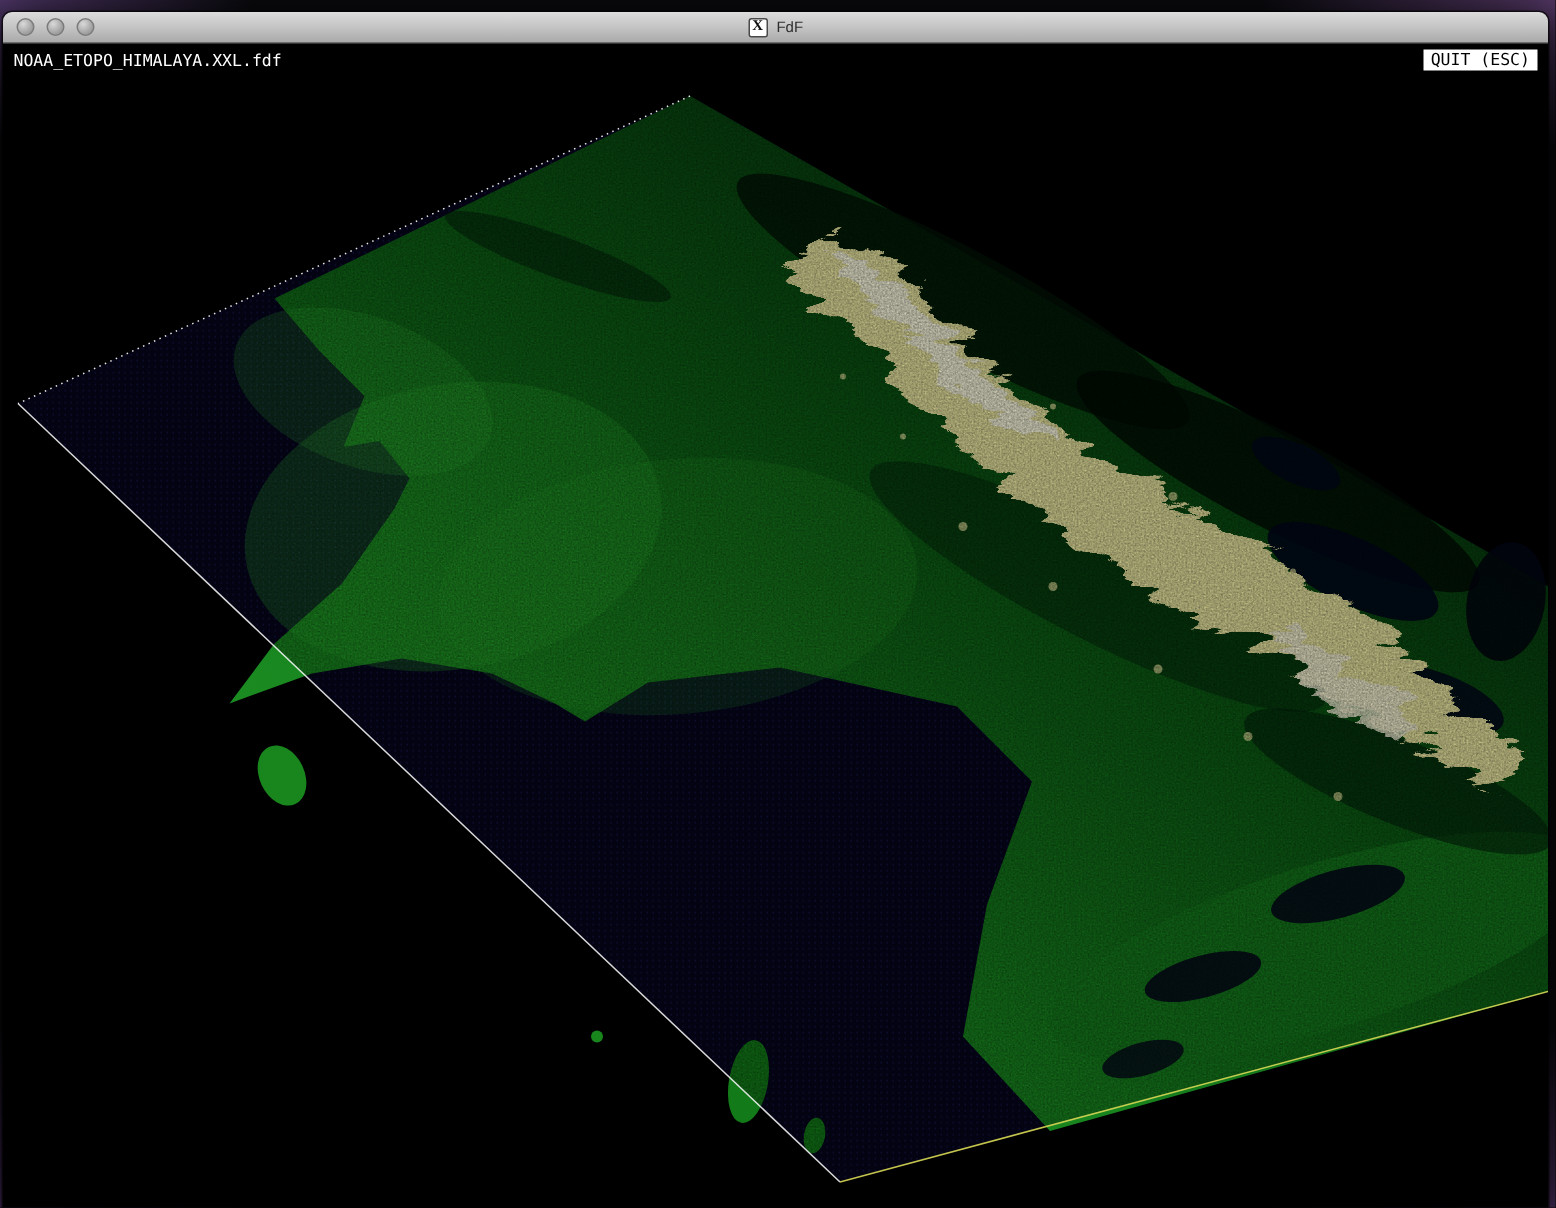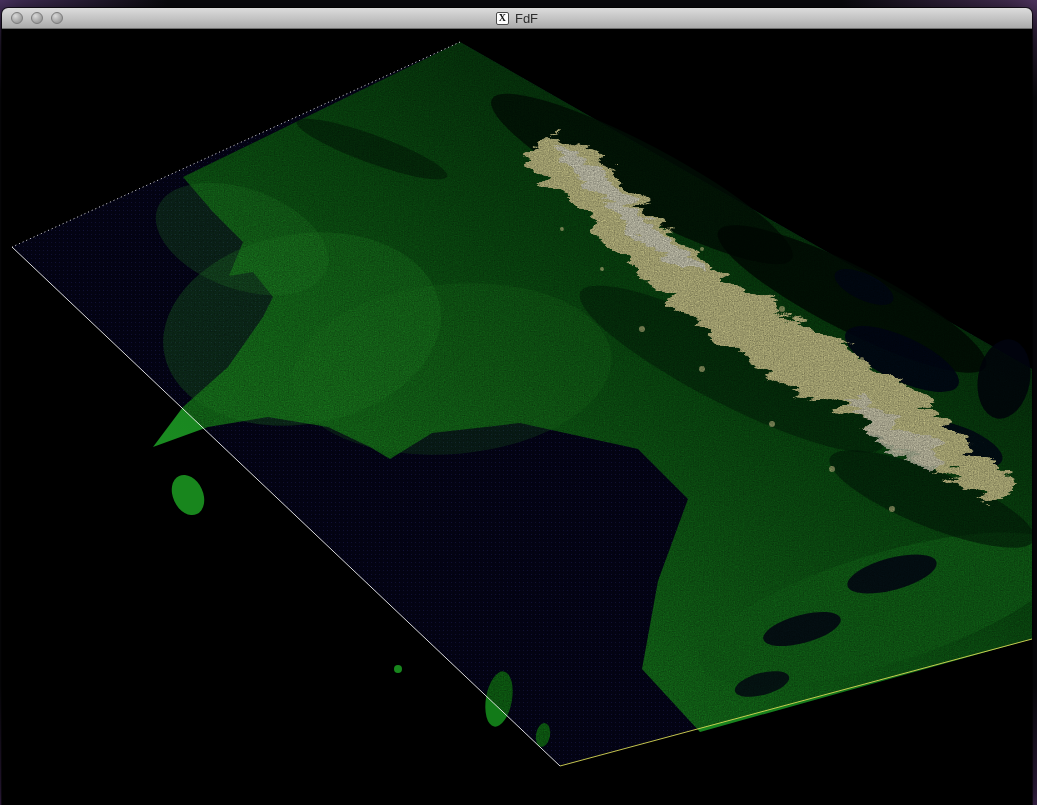--- a/index.html
+++ b/index.html
@@ -32,21 +32,21 @@
     border:1px solid #7b7b7b;
   }
   .title-center {
     position:absolute; inset:0; display:flex; align-items:center; justify-content:center; gap:6px;
   }
   .x11-icon {
     width:13px; height:13px; background:#fff; border:1px solid #4a4a4a; border-radius:2px;
     display:flex; align-items:center; justify-content:center;
     font:bold 10px "Liberation Serif", serif; color:#111; line-height:1;
   }
-  .window-title { font-size:13px; color:#2e2e2e; }
+  .window-title { font-size:10px; color:#2e2e2e; }
   .statusbar {
     height:22px; background:#000; display:flex; align-items:center; justify-content:space-between;
     padding:0 7px; font-family:"DejaVu Sans Mono", monospace; font-size:11px;
   }
   .filename { color:#fff; letter-spacing:0; }
   .quit-button {
     background:#fff; color:#000; font-family:"DejaVu Sans Mono", monospace; font-size:11px;
     line-height:14px; padding:0 5px; border:none; display:inline-block;
   }
   .canvas { height:754px; background:#000; position:relative; }
@@ -62,20 +62,24 @@
       <span class="traffic-light"></span>
       <span class="traffic-light"></span>
       <span class="traffic-light"></span>
     </div>
     <div class="title-center">
       <span class="x11-icon">X</span>
       <span class="window-title">FdF</span>
     </div>
   </div>
 
+  <div class="statusbar">
+    <span class="filename">NOAA_ETOPO_HIMALAYA.XXL.fdf</span>
+    <button class="quit-button">QUIT (ESC)</button>
+  </div>
 
   <div class="canvas">
     <svg viewBox="0 0 1030 754" width="1030" height="754" xmlns="http://www.w3.org/2000/svg">
       <defs>
         <linearGradient id="landgrad" x1="0" y1="1" x2="0.85" y2="0">
           <stop offset="0" stop-color="#22a028"></stop>
           <stop offset="0.35" stop-color="#17821e"></stop>
           <stop offset="0.6" stop-color="#0c5c14"></stop>
           <stop offset="0.85" stop-color="#06370d"></stop>
           <stop offset="1" stop-color="#021c06"></stop>

